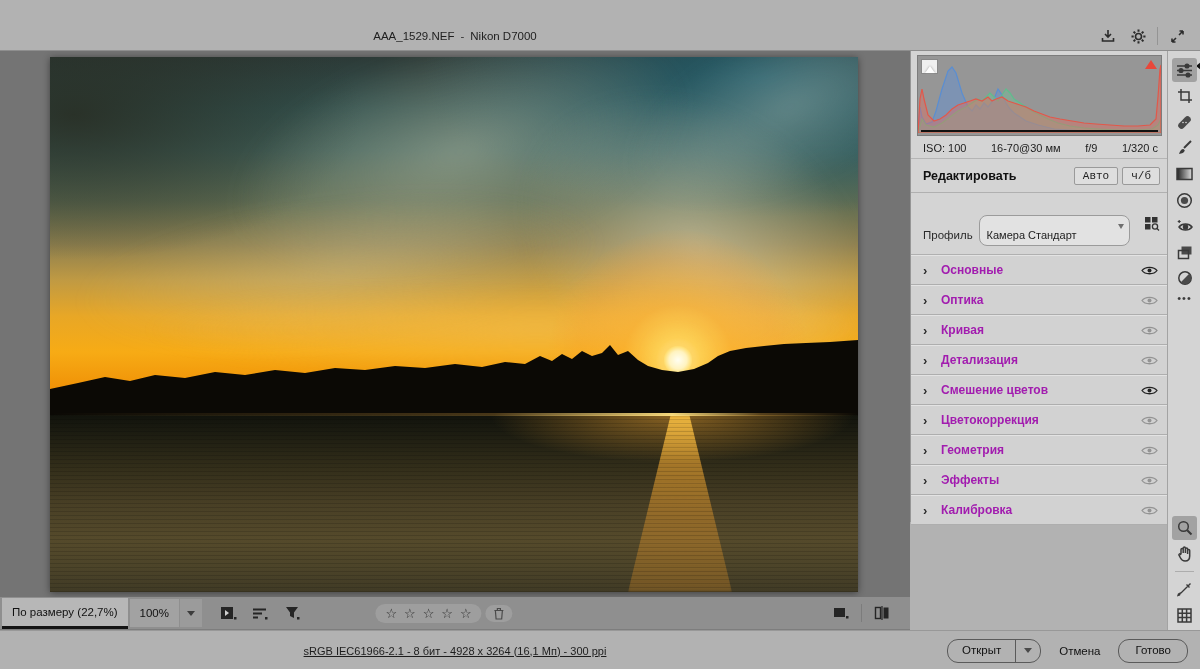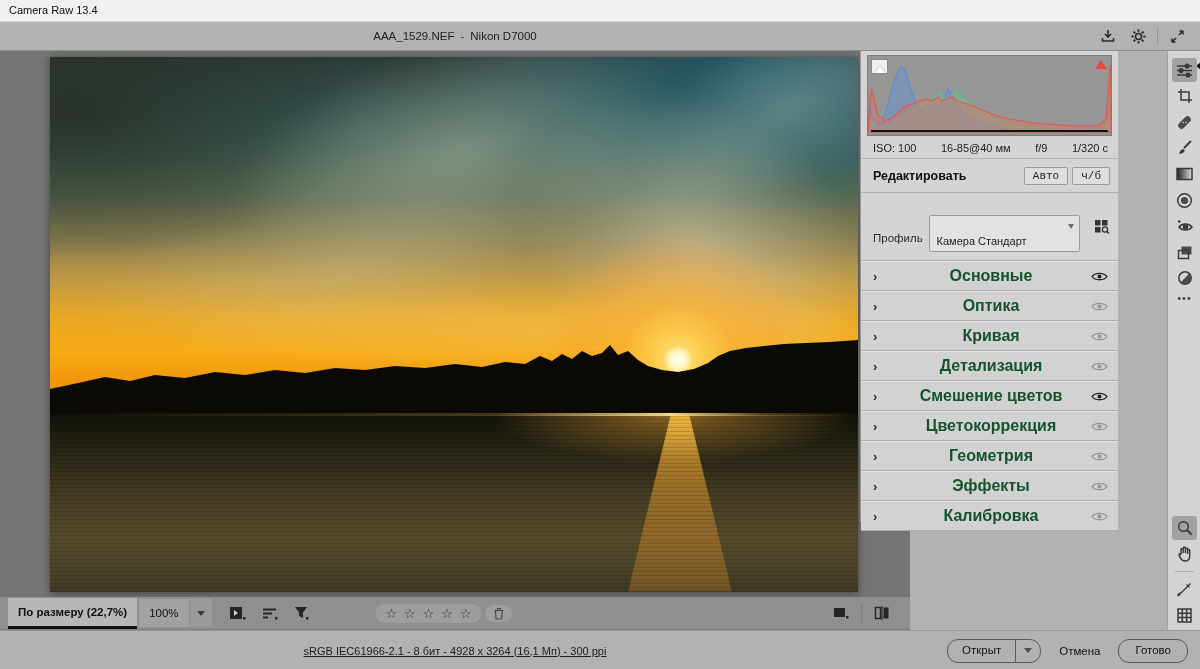--- a/index.html
+++ b/index.html
@@ -61,38 +61,38 @@
     background:linear-gradient(180deg,rgba(255,198,70,.95) 0%,rgba(255,178,55,.6) 28%,
       rgba(252,168,50,.42) 58%,rgba(235,155,45,.3) 100%);}
   .reflection .waves{position:absolute;inset:0;
     background:repeating-linear-gradient(180deg,rgba(60,40,5,.35) 0 2px,transparent 2px 5px);}
   .waterline{position:absolute;left:0;top:356px;width:808px;height:3px;
     background:linear-gradient(90deg,transparent 0%,rgba(255,190,80,.25) 55%,
       rgba(255,225,130,.95) 77%,rgba(255,190,80,.3) 88%,transparent 100%);}
   
   .strip{position:absolute;left:0;top:597px;width:910px;height:32px;background:#8f8f8f;
          display:flex;align-items:center;border-bottom:1px solid #7d7d7d;}
-  .fitbtn{height:28px;margin-left:8px;padding:0 10px;background:#b7b7b7;border-bottom:3px solid #141414;
-          font-size:11.5px;color:#111;display:flex;align-items:center;cursor:pointer;font-weight:bold;}
+  .fitbtn{height:28px;margin-left:2px;padding:0 10px;background:#b7b7b7;border-bottom:3px solid #141414;
+          font-size:11.5px;color:#111;display:flex;align-items:center;cursor:pointer;}
   .zoombtn{height:28px;padding:0 10px;margin-left:2px;background:#a2a2a2;font-size:11.5px;color:#111;
            display:flex;align-items:center;cursor:pointer;}
   .zoomdd{width:22px;height:28px;margin-left:1px;background:#9b9b9b;display:flex;align-items:center;
           justify-content:center;cursor:pointer;}
   .caret{width:0;height:0;border-left:4px solid transparent;border-right:4px solid transparent;
          border-top:5px solid #3c3c3c;}
   .strip-icons{display:flex;align-items:center;gap:12px;margin-left:16px;}
   .sicon{width:20px;height:20px;display:flex;align-items:center;justify-content:center;cursor:pointer;}
   .rating{position:absolute;left:50%;transform:translateX(-58%);display:flex;align-items:center;gap:4px;}
   .stars{background:#9e9e9e;border-radius:10px;padding:2px 10px;display:flex;gap:7px;}
   .star{font-size:13px;color:#2c2c2c;cursor:pointer;line-height:15px;}
   .trashpill{background:#9e9e9e;border-radius:9px;padding:2px 8px;display:flex;align-items:center;cursor:pointer;}
   .strip-right{position:absolute;right:18px;display:flex;align-items:center;gap:10px;}
   .srdiv{width:1px;height:18px;background:#7c7c7c;}
   
-  .sidepanel{position:absolute;left:860px;top:50px;width:257px;height:472px;background:#d4d4d4;
+  .sidepanel{position:absolute;left:910px;top:50px;width:257px;height:472px;background:#d4d4d4;
              border-left:1px solid #969696;}
   .hist{position:relative;margin:5px 6px 0 6px;height:79px;background:#969696;
         border:1px solid #7c7c7c;overflow:hidden;}
   .hist svg{position:absolute;left:0;bottom:2px;}
   .hist .baseline{position:absolute;left:3px;right:3px;bottom:3px;height:2px;background:#111;}
   .clip-sh{position:absolute;left:3px;top:3px;width:15px;height:13px;background:#efefef;
            border:1px solid #888;display:flex;align-items:flex-end;justify-content:center;cursor:pointer;}
   .clip-sh .mtn{width:0;height:0;border-left:5px solid transparent;border-right:5px solid transparent;
            border-bottom:7px solid #fdfdfd;filter:drop-shadow(0 0 1px #999);}
   .clip-hl{position:absolute;right:4px;top:4px;width:0;height:0;cursor:pointer;
@@ -100,29 +100,29 @@
            border-bottom:9px solid #e8473a;}
   .exif{display:flex;justify-content:space-between;align-items:center;padding:3px 10px 2px 12px;
         font-size:11px;color:#1c1c1c;border-bottom:1px solid #b5b5b5;height:17px;}
   .editrow{display:flex;align-items:center;padding:8px 8px 7px 12px;border-bottom:1px solid #b0b0b0;}
   .editrow .title{font-size:12.5px;font-weight:bold;color:#111;flex:1;}
   .chipbtn{font-size:11px;color:#222;background:#dedede;border:1px solid #9a9a9a;border-radius:2px;
            padding:2px 8px;margin-left:4px;cursor:pointer;font-family:Liberation Mono, monospace;}
   .profilerow{display:flex;align-items:center;padding:8px 8px 8px 12px;border-bottom:1px solid #b0b0b0;}
   .profilerow .lbl{font-size:11.5px;color:#2a2a2a;width:58px;margin-top:23px;}
   .select{position:relative;width:132px;height:19px;background:#e2e2e2;border:1px solid #9b9b9b;
-          border-radius:2px;font-size:11px;color:#1c1c1c;line-height:19px;padding:16px 16px 0 7px;
+          border-radius:8px;font-size:11px;color:#1c1c1c;line-height:19px;padding:10px 16px 0 7px;
           cursor:pointer;white-space:nowrap;overflow:hidden;margin-top:14px;}
   .select .caret{position:absolute;right:5px;top:8px;border-top-color:#6f6f6f;border-left-width:3.5px;border-right-width:3.5px;}
   .browse{margin-left:14px;cursor:pointer;display:flex;align-items:center;}
   .sections{}
   .secrow{height:28px;display:flex;align-items:center;background:#d2d2d2;cursor:pointer;
           border-top:1px solid #e3e3e3;border-bottom:1px solid #aeaeae;padding:0 10px 0 12px;}
   .secrow .chev{font-size:13px;font-weight:bold;color:#2b2b2b;width:18px;}
-  .secrow .lab{flex:1;font-size:16px;font-weight:bold;color:#14532d;text-align:center;}
+  .secrow .lab{flex:1;font-size:12px;font-weight:bold;color:#a21caf;}
   .eye{opacity:.35;}
   .eye-on .eye{opacity:1;}
   
   .tools{position:absolute;left:1167px;top:50px;width:33px;height:580px;background:#d4d4d4;
          border-left:1px solid #a3a3a3;}
   .tool{width:25px;height:24px;margin:2px auto;display:flex;align-items:center;justify-content:center;
         border-radius:3px;cursor:pointer;}
   .tool.active{background:#a2a2a2;}
   .tool svg{stroke:#3a3a3a;fill:none;stroke-width:1.5;}
   .tools-top{position:absolute;top:6px;left:0;width:33px;}
@@ -144,23 +144,20 @@
   .openbtn .dd .caret{border-top-color:#4a4a4a;}
   .textbtn{font-size:11.5px;color:#111;cursor:pointer;}
   .pillbtn{height:22px;border:1px solid #5a5a5a;border-radius:11px;padding:0 16px;font-size:11.5px;
            color:#111;line-height:21px;cursor:pointer;}
 </style>
 </head>
 <body>
 
 <div class="screen">
 
-  <div class="titlebar">
-    <span class="t">Camera Raw 13.4</span>
-  </div>
 
   <div class="topbar">
     <div class="topbar-title">
       <span>AAA_1529.NEF</span><span class="sep">-</span><span>Nikon D7000</span>
     </div>
     <div class="topbar-icons">
       <div class="tbicon">
         <svg width="16" height="16" viewBox="0 0 16 16">
             <path d="M8 2 v7 M5 6 l3 3 3-3 M2.5 10 v3 h11 v-3"></path>
           </svg>
@@ -277,21 +274,21 @@
         <path d="M0,72 L2,38 4,28 6,38 10,54 16,60 22,58 28,54 34,48 40,44 46,42 52,40 58,38 64,40 70,36 74,40 78,38 84,36 90,40 96,42 102,44 108,46 116,50 124,53 132,56 142,58 154,60 166,62 178,63 192,64 206,65 220,65 232,64 238,58 240,36 242,8 243,4 L243,72 Z" fill="rgba(230,105,90,.4)" stroke="#e2584a" stroke-width="1.2"></path>
       </svg>
       <div class="baseline"></div>
       <div class="clip-sh">
           <div class="mtn"></div>
         </div>
       <div class="clip-hl"></div>
     </div>
     <div class="exif">
       <span>ISO: 100</span>
-      <span>16-85@40 мм</span>
+      <span>16-70@30 мм</span>
       <span>f/9</span>
       <span>1/320 с</span>
     </div>
     <div class="editrow">
       <span class="title">Редактировать</span>
       <span class="chipbtn">Авто</span>
       <span class="chipbtn">ч/б</span>
     </div>
     <div class="profilerow">
       <span class="lbl">Профиль</span>

